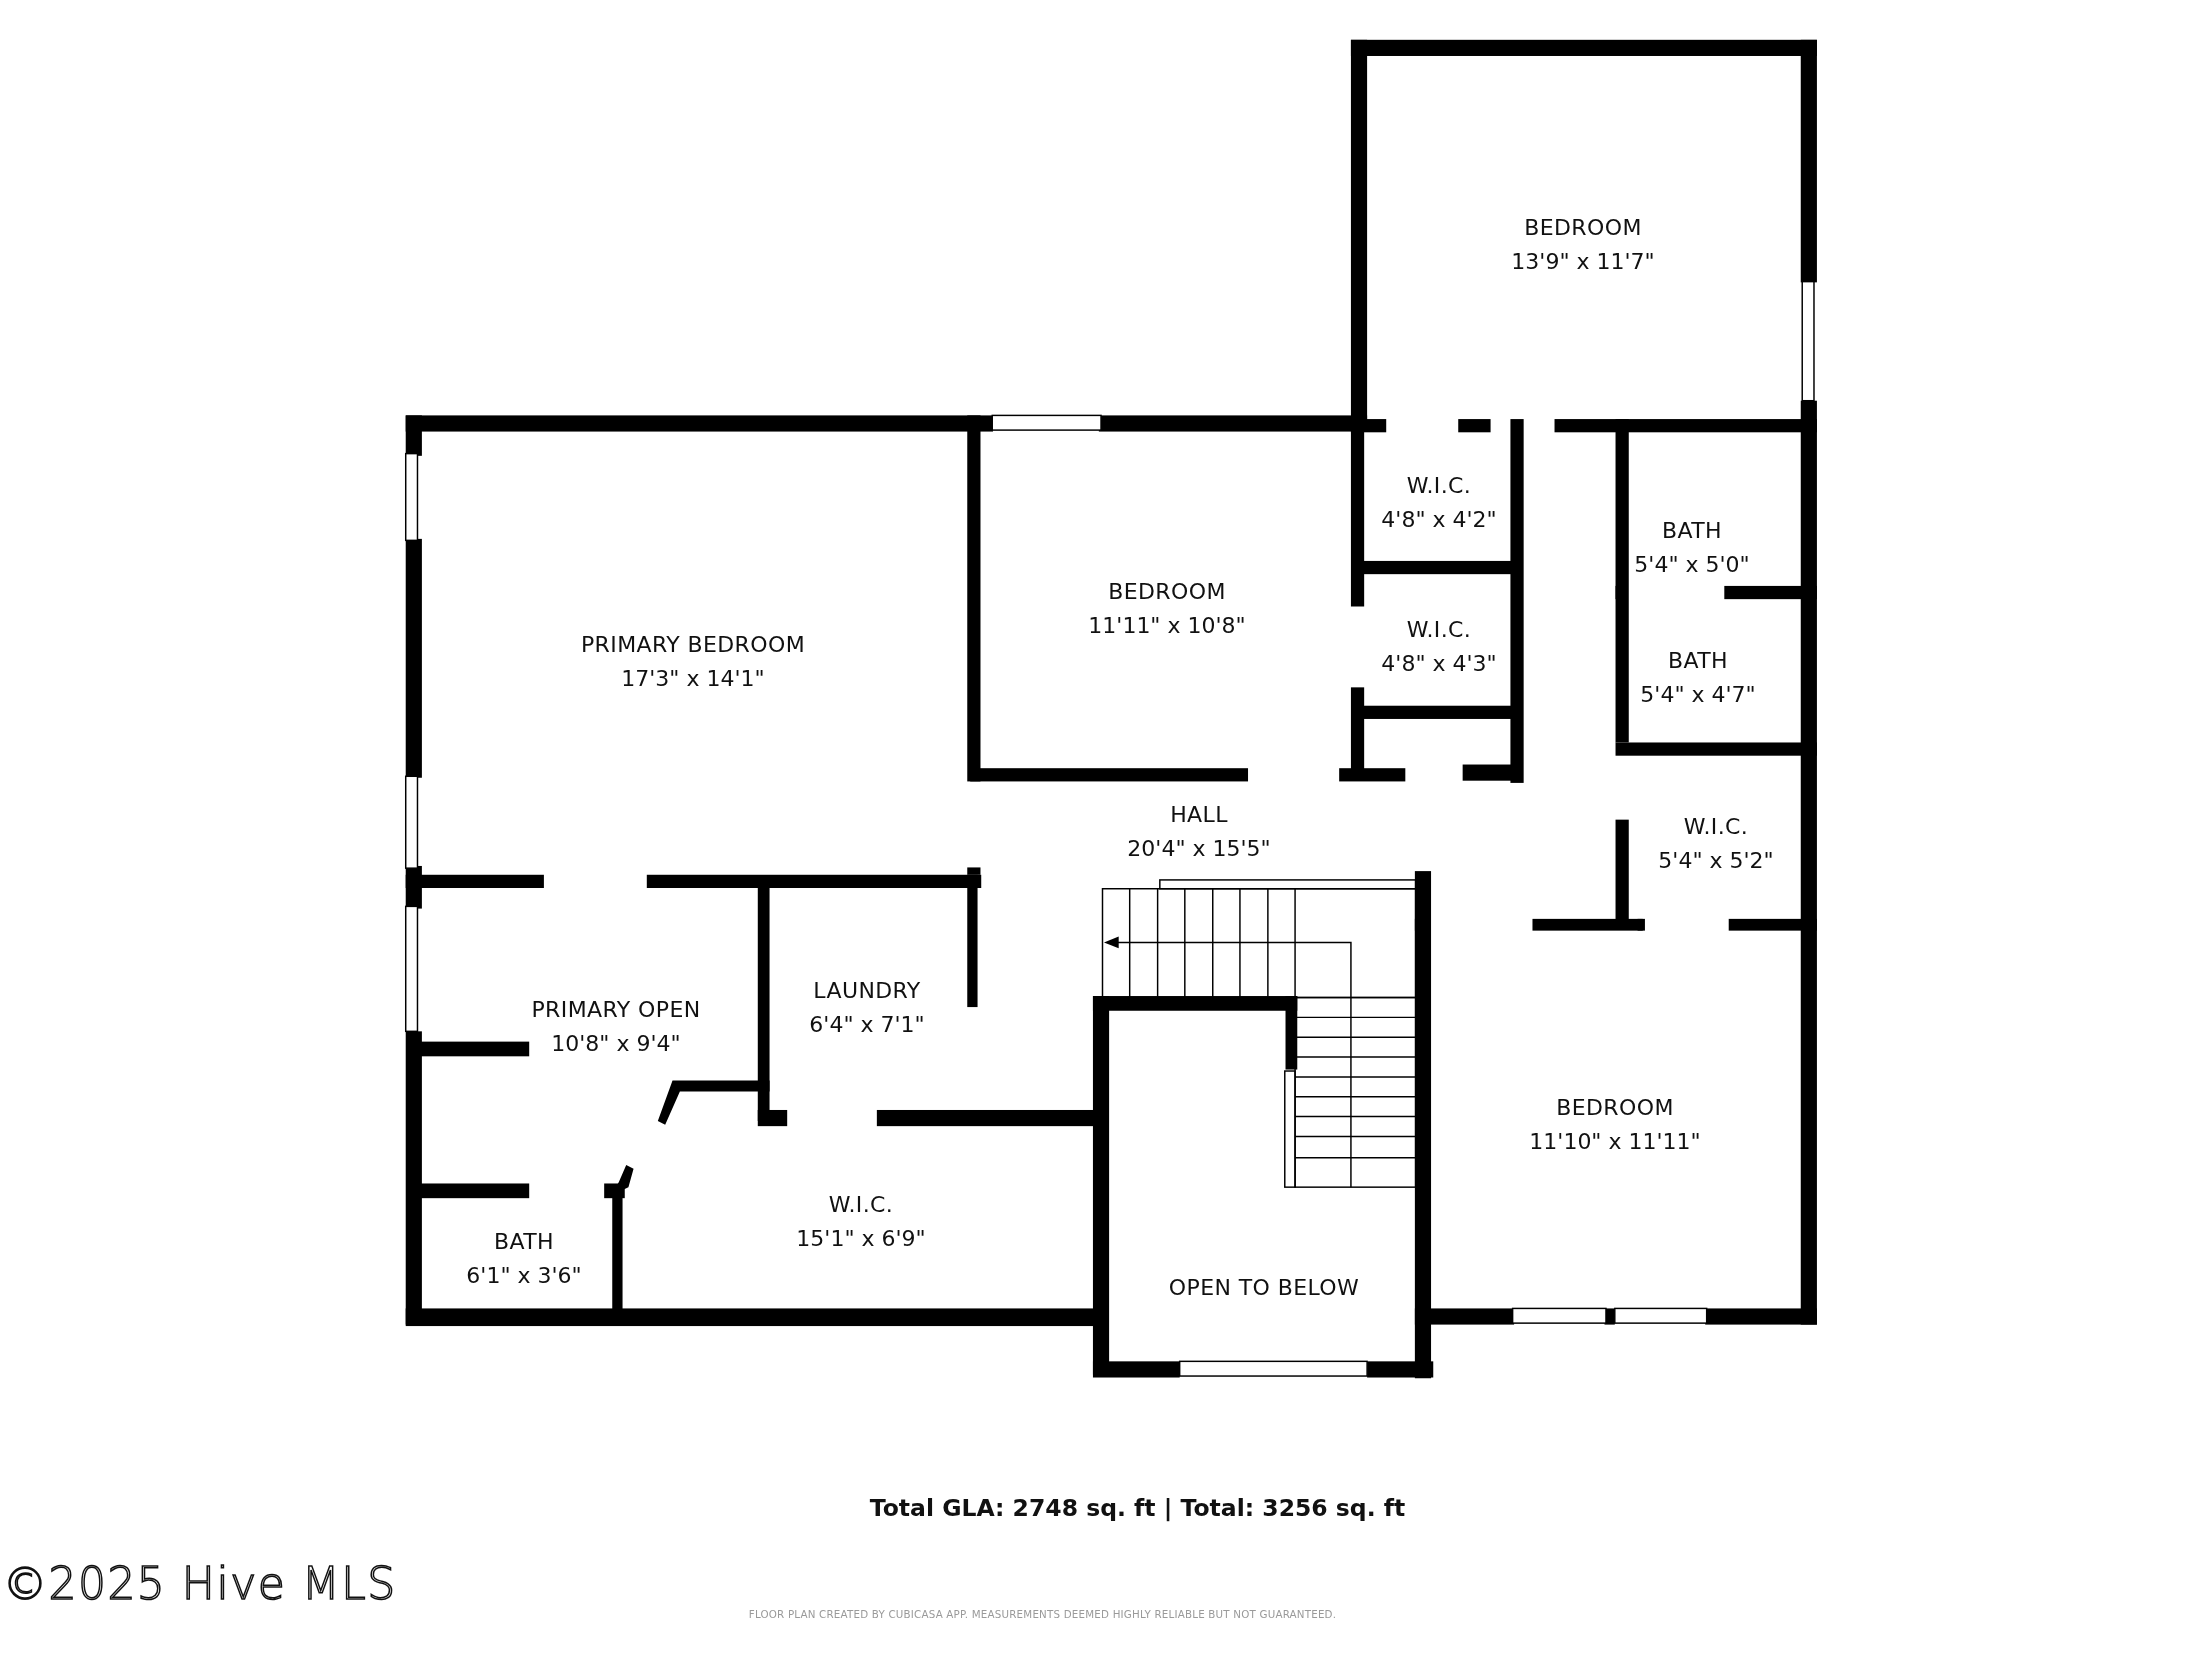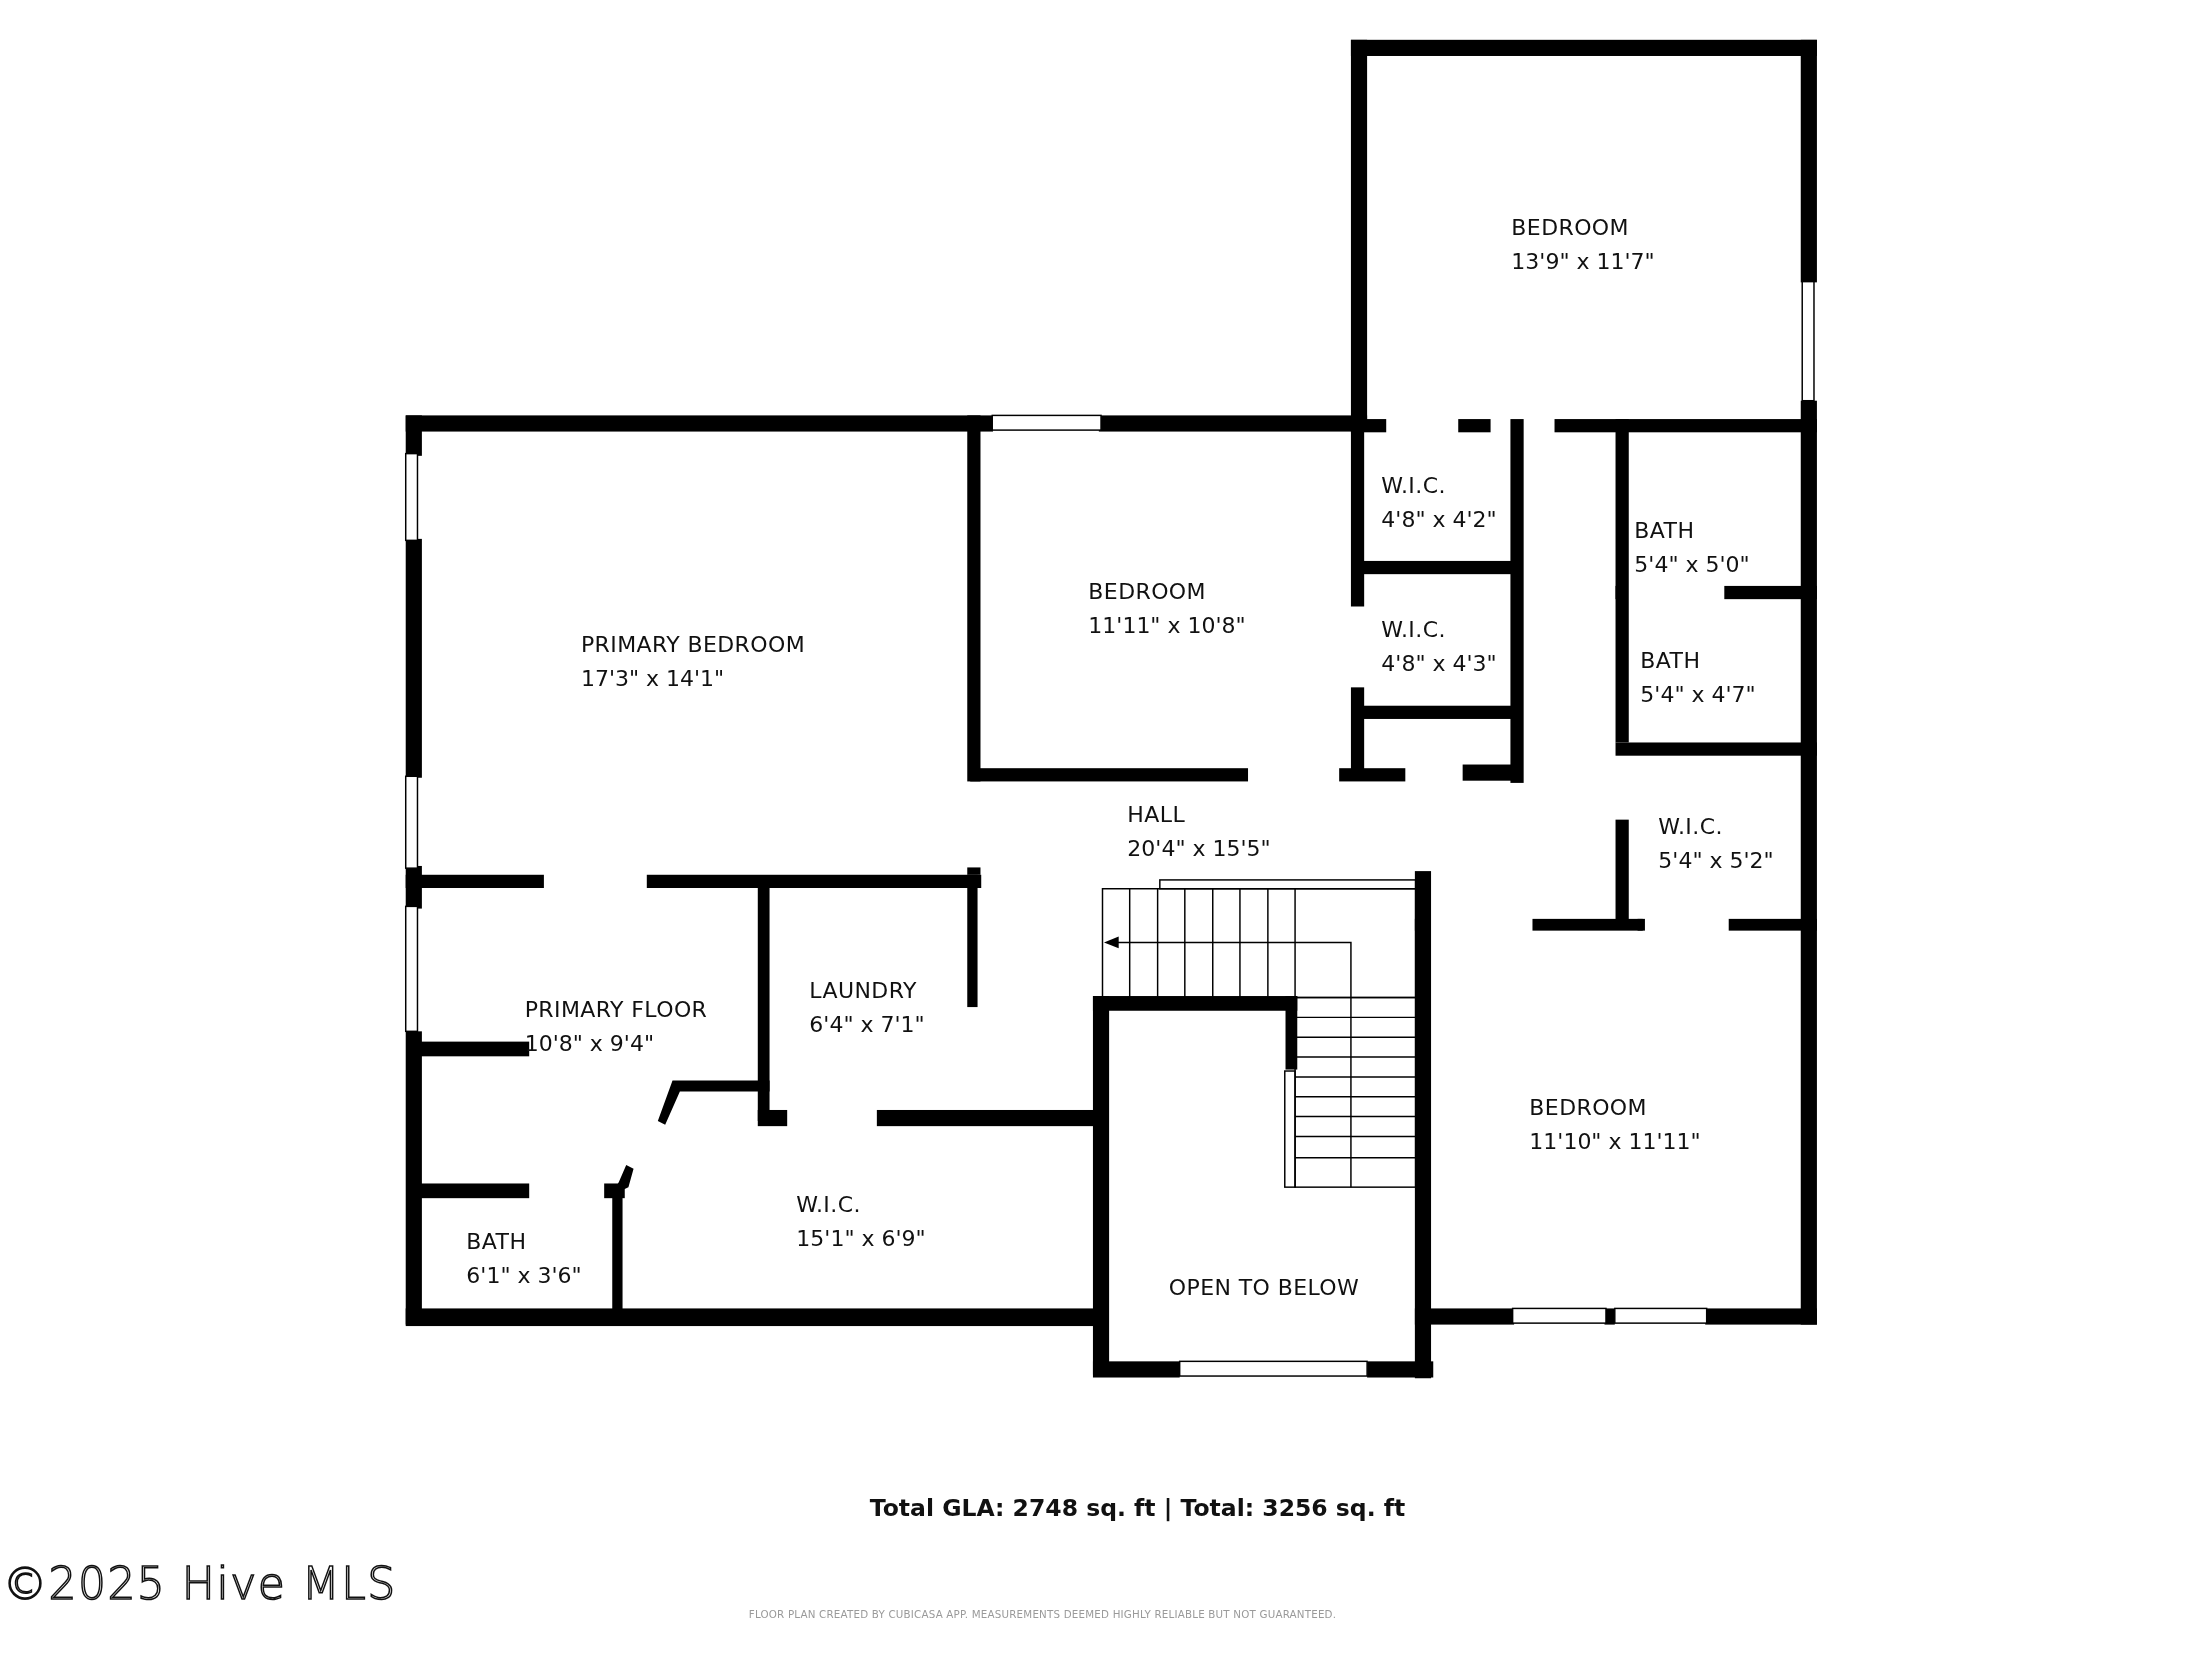--- a/index.html
+++ b/index.html
@@ -1,18 +1,18 @@
 <!DOCTYPE html>
 <html style="font-size:11.8px"><head>
 <meta charset="utf-8">
 <style>
   html, body { margin: 0; padding: 0; background: #ffffff; }
   body { width: 2205px; height: 1654px; position: relative; overflow: hidden; font-family: "Liberation Sans", sans-serif; }
   #plan { position: absolute; left: 0; top: 0; width: 2205px; height: 1654px; }
-  .room-label { position: absolute; color: #111; font-family: "DejaVu Sans", sans-serif; transform: translate(-50%, -50%); white-space: nowrap; line-height: 1.55; }
+  .room-label { position: absolute; text-align: center; color: #111; font-family: "DejaVu Sans", sans-serif; transform: translate(-50%, -50%); white-space: nowrap; line-height: 1.55; }
   .room-label .name { font-size: 22px; display: block; letter-spacing: 0.4px; }
   .room-label .dims { font-size: 22px; display: block; }
   .summary { position: absolute; left: 0; width: 2205px; top: 1492px; text-align: center; color: #111; font-family: "DejaVu Sans", sans-serif; padding-left: 35px; }
   .summary .total { font-weight: bold; font-size: 23.5px; line-height: 32px; }
   .summary .floor { font-size: 23.5px; line-height: 32px; }
   .disclaimer { position: absolute; left: 0; width: 2085px; top: 1608px; text-align: center; color: #9a9a9a; font-family: "DejaVu Sans", sans-serif; font-size: 10.3px; letter-spacing: 0.2px; }
   .watermark { position: absolute; left: 2.9px; top: 1558px; font-family: "DejaVu Sans", sans-serif; font-size: 44px; font-weight: 200; color: #ffffff; -webkit-text-stroke: 1.5px #111; letter-spacing: 1.5px; }
 </style>
 </head>
 <body>
@@ -162,21 +162,21 @@
 </div>
 <div class="room-label" style="left:1716px; top:844px;">
   <span class="name">W.I.C.</span>
   <span class="dims">5'4" x 5'2"</span>
 </div>
 <div class="room-label" style="left:1199px; top:832px;">
   <span class="name">HALL</span>
   <span class="dims">20'4" x 15'5"</span>
 </div>
 <div class="room-label" style="left:616px; top:1027px;">
-  <span class="name">PRIMARY FLOOR</span>
+  <span class="name">PRIMARY OPEN</span>
   <span class="dims">10'8" x 9'4"</span>
 </div>
 <div class="room-label" style="left:867px; top:1008px;">
   <span class="name">LAUNDRY</span>
   <span class="dims">6'4" x 7'1"</span>
 </div>
 <div class="room-label" style="left:1615px; top:1125px;">
   <span class="name">BEDROOM</span>
   <span class="dims">11'10" x 11'11"</span>
 </div>

